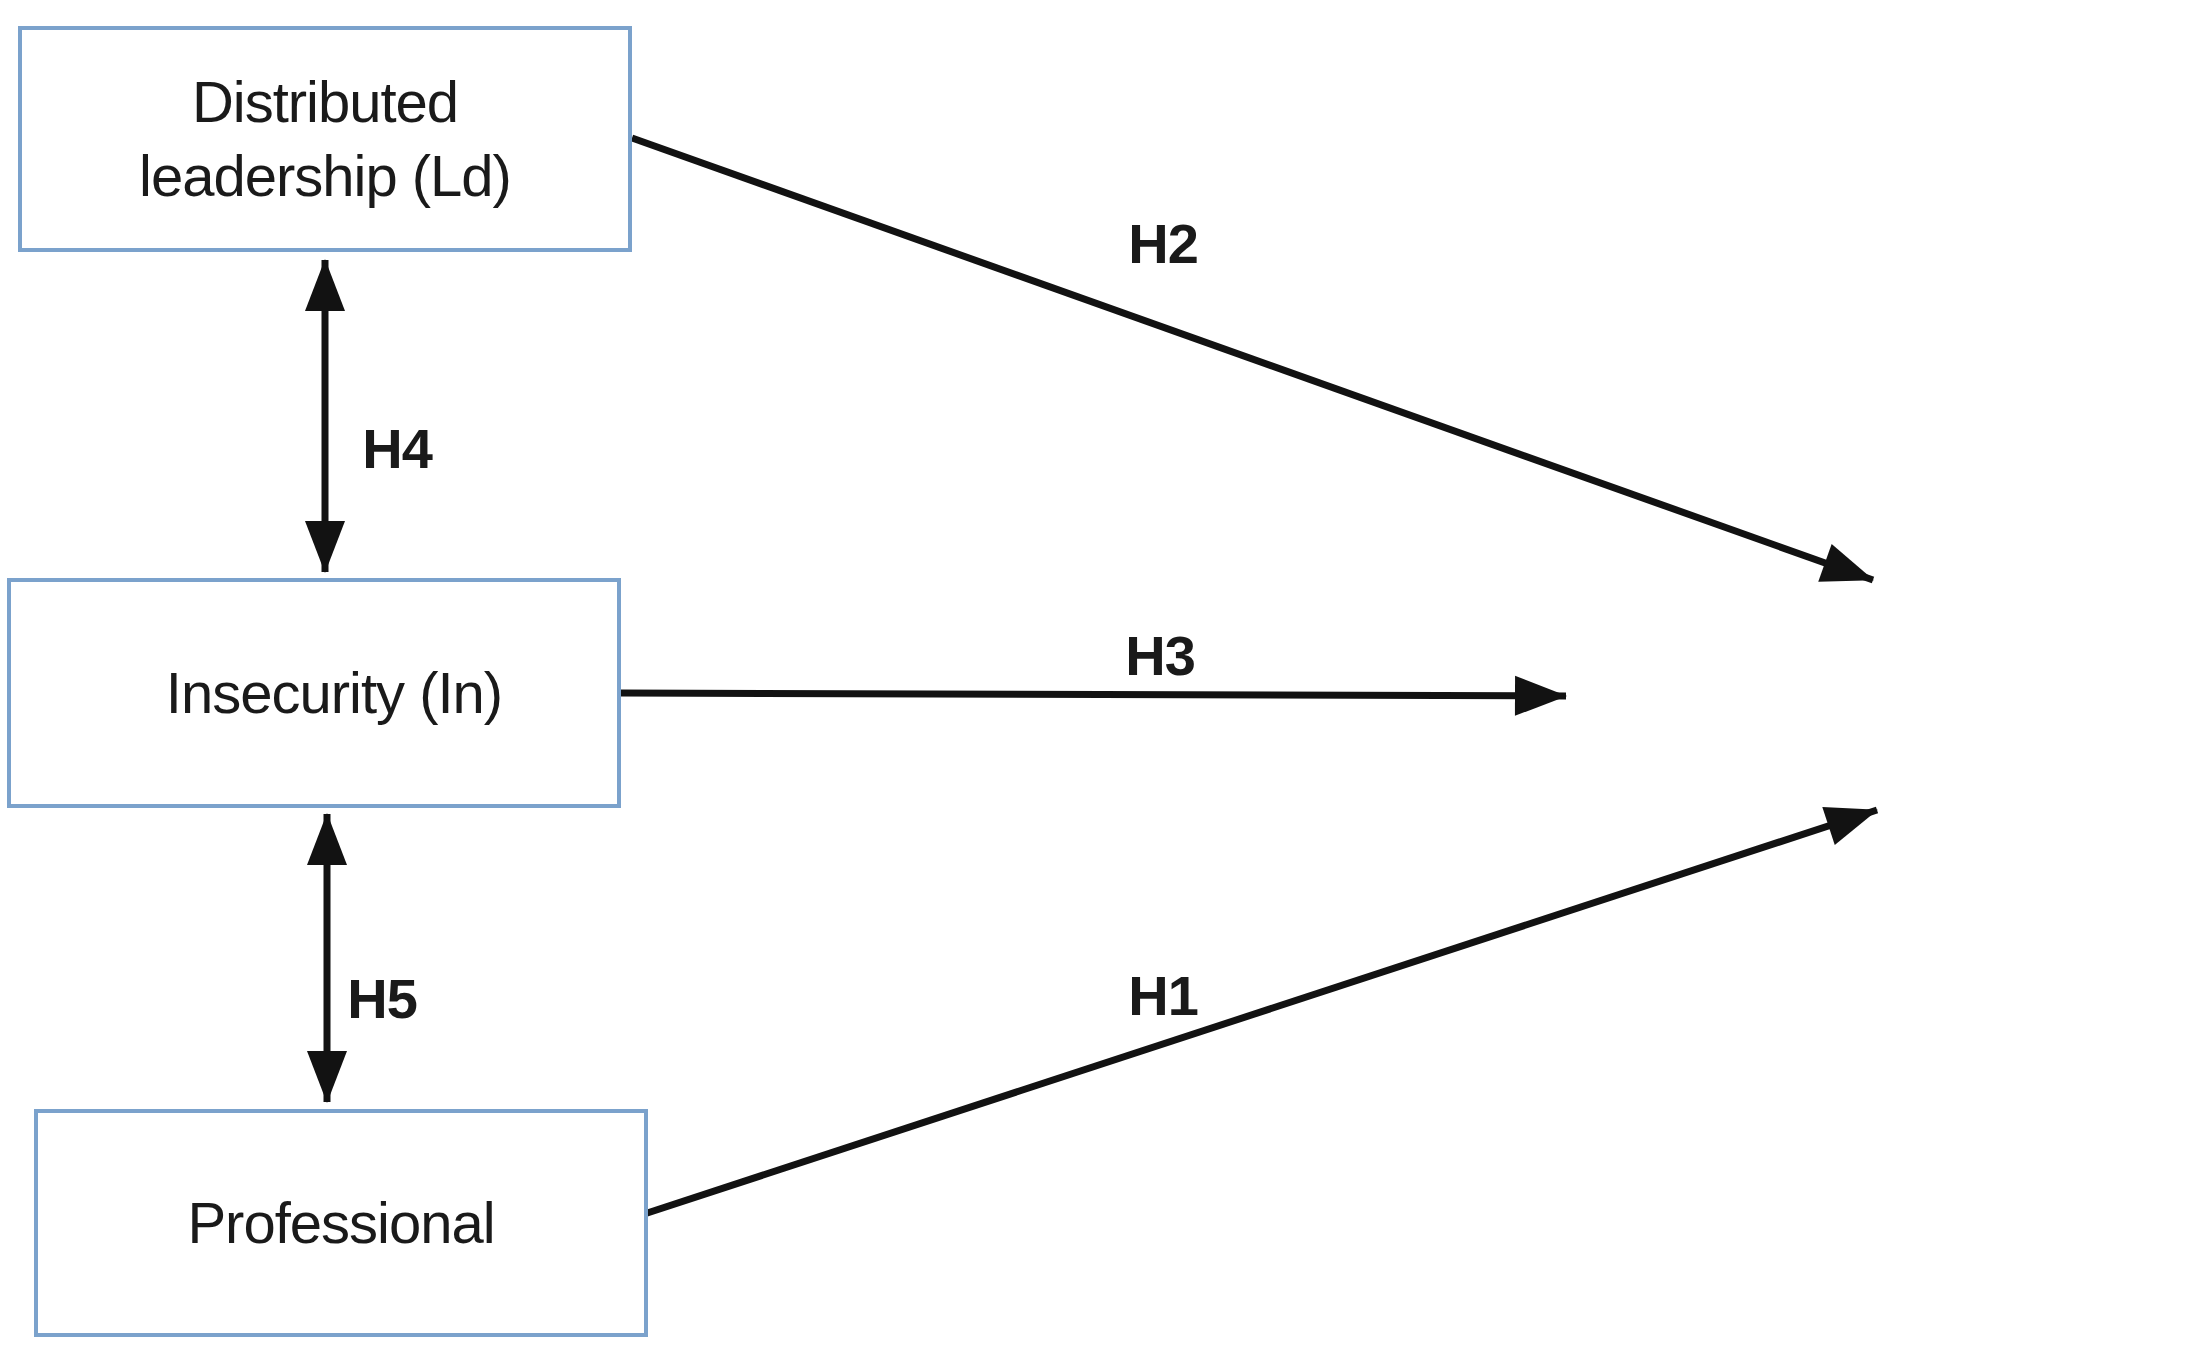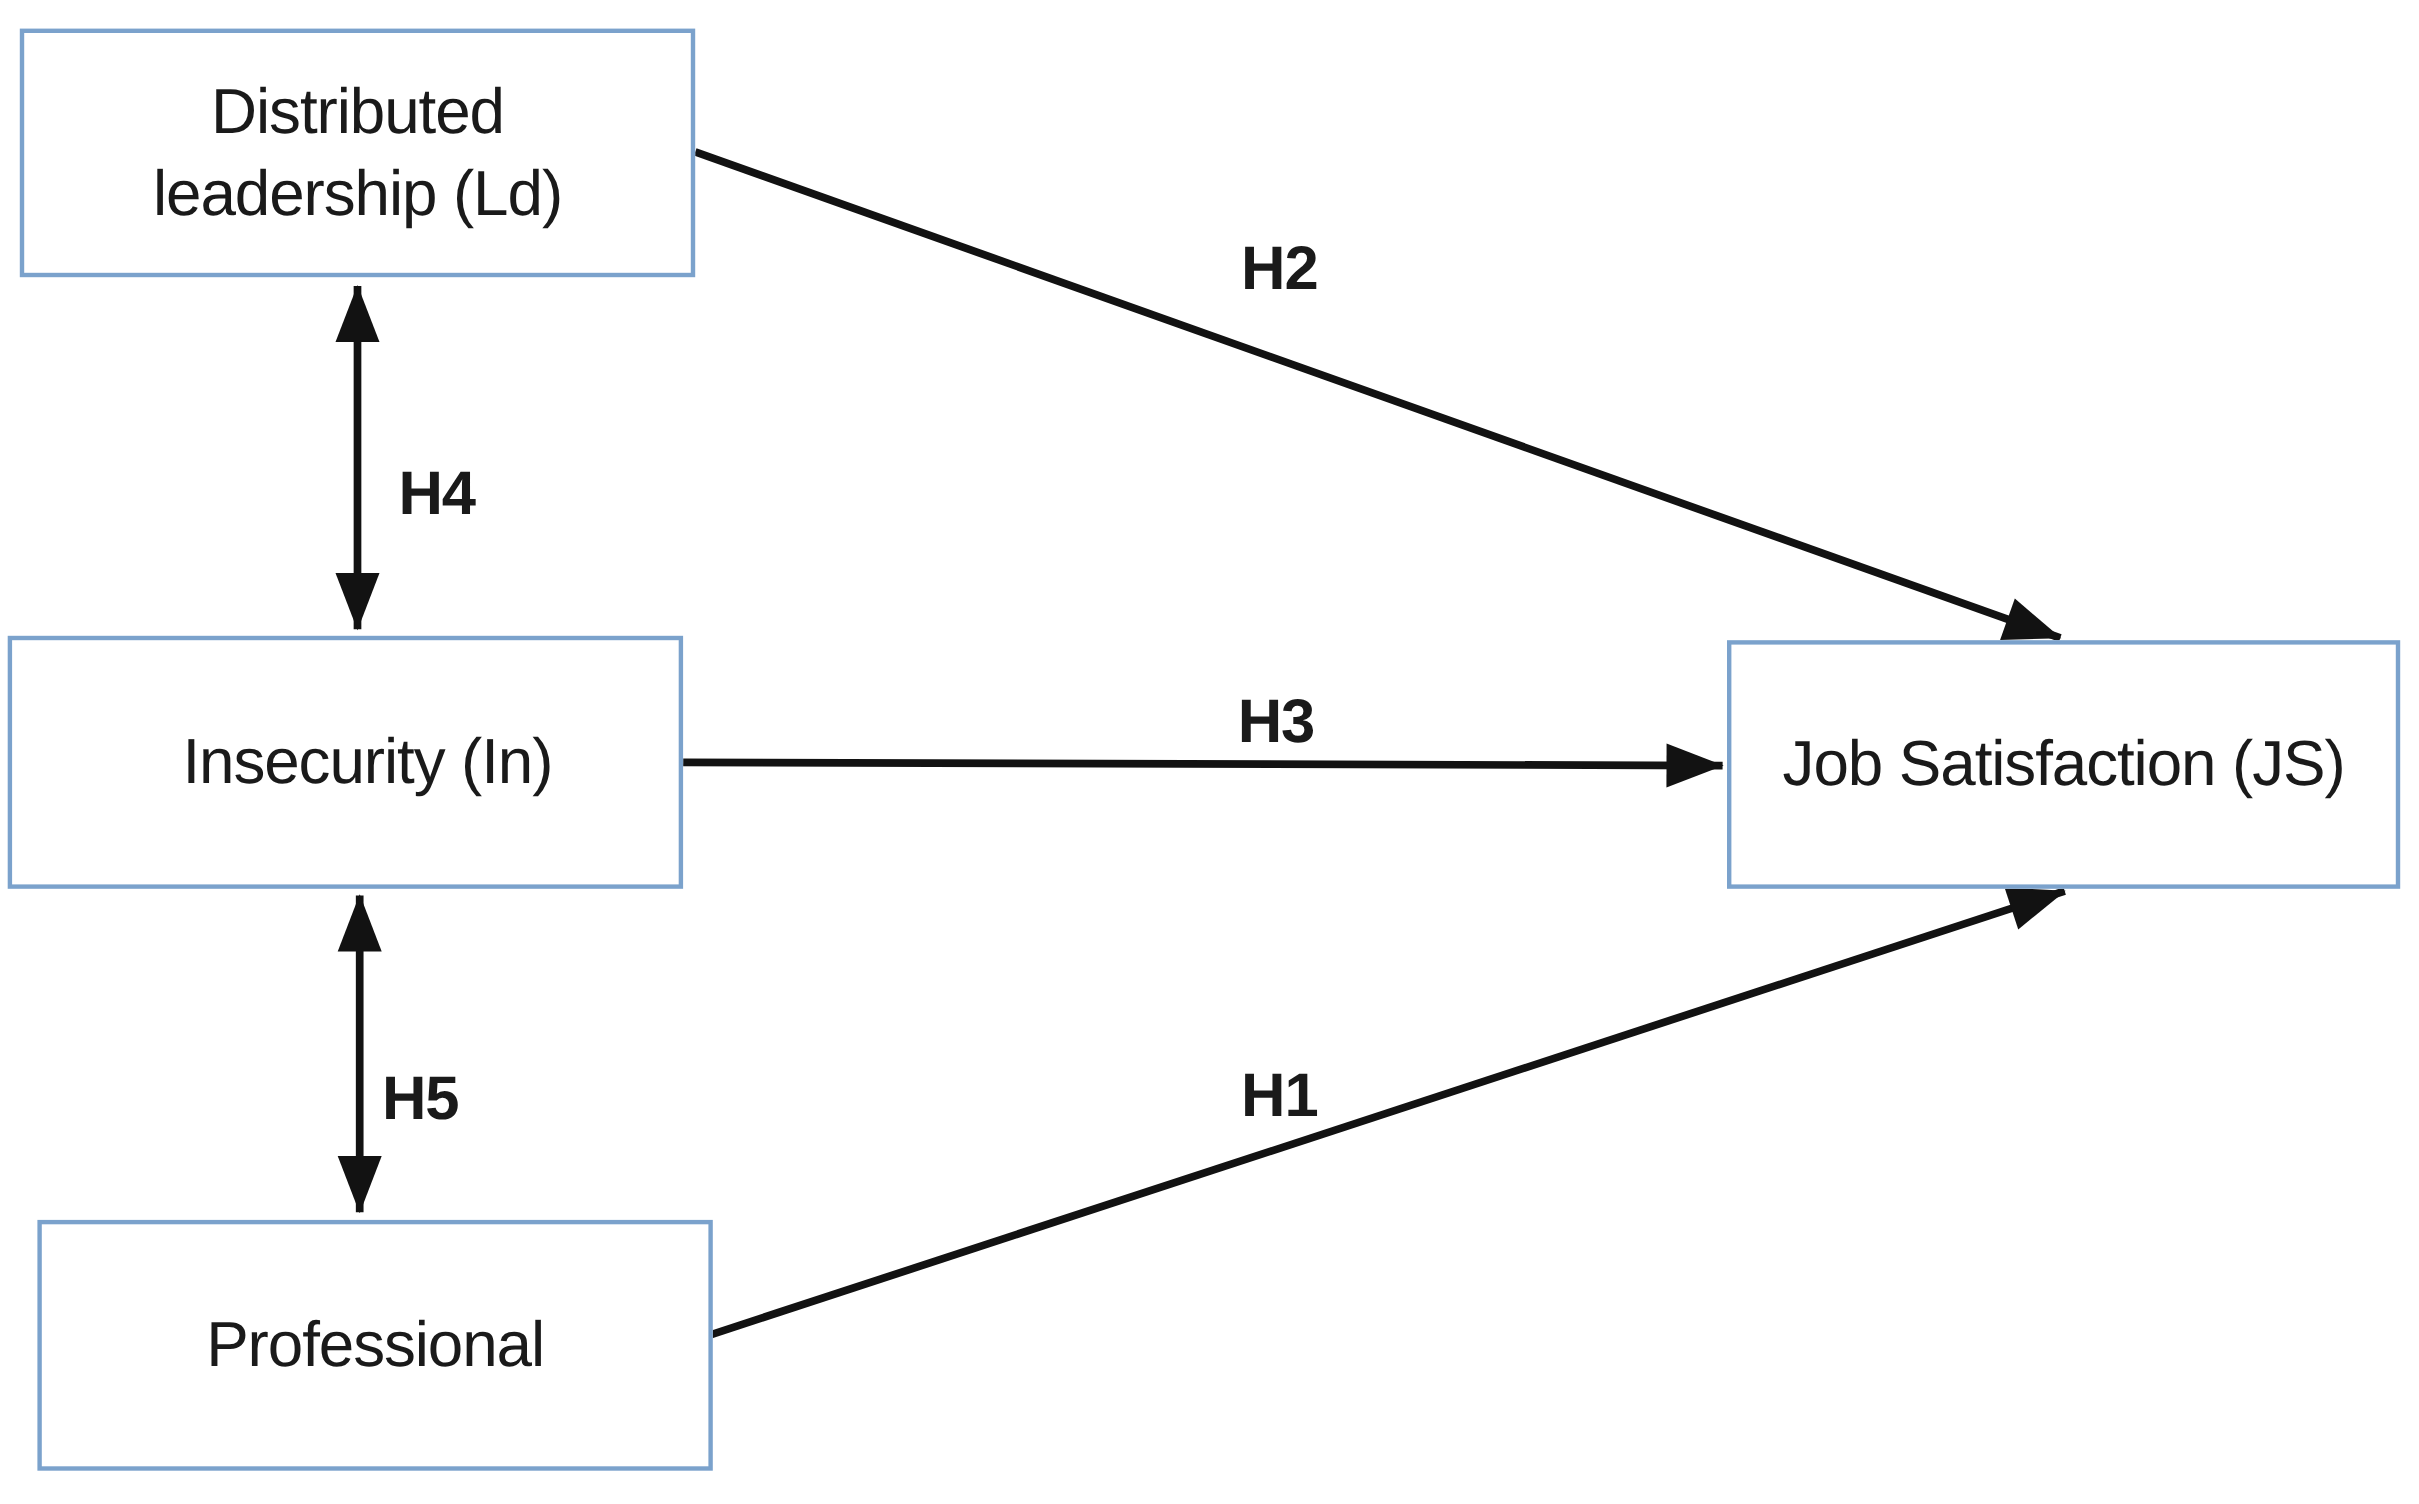--- a/index.html
+++ b/index.html
@@ -76,23 +76,20 @@
   </div>
 
   <div class="node node-in">
     <div class="node-line">Insecurity (In)</div>
   </div>
 
   <div class="node node-sp">
     <div class="node-line">Professional</div>
   </div>
 
-  <div class="node node-js">
-    <div class="node-line">Job Satisfaction (JS)</div>
-  </div>
 
   <div class="edge-label label-h1">H1</div>
   <div class="edge-label label-h2">H2</div>
   <div class="edge-label label-h3">H3</div>
   <div class="edge-label label-h4">H4</div>
   <div class="edge-label label-h5">H5</div>
 
 </div>
 
 </body></html>

